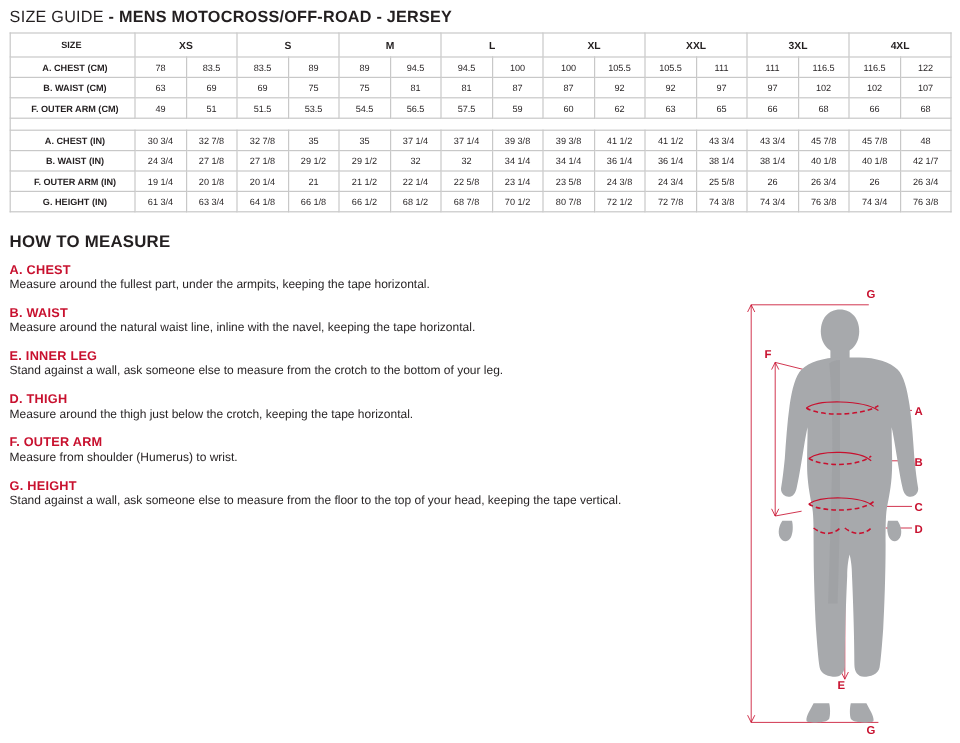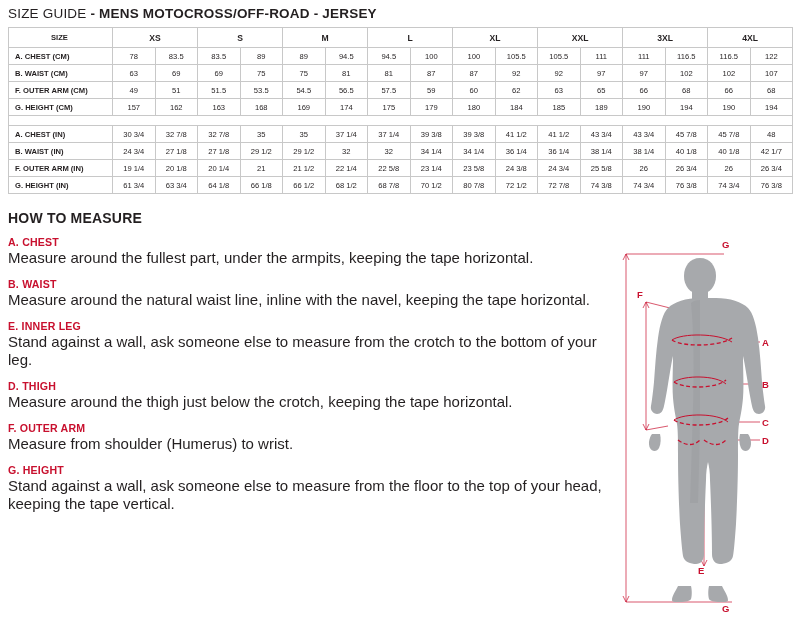--- a/index.html
+++ b/index.html
@@ -44,21 +44,21 @@
     border: 1px solid #c8c8c8;
     height: 16px;
     padding: 0 2px;
     text-align: center;
     vertical-align: middle;
     font-weight: normal;
     color: #231f20;
   }
   table.size-table th.rowlabel,
   table.size-table td.rowlabel {
-    text-align: left;
+    text-align: center;
     padding-left: 6px;
     font-weight: bold;
     font-size: 7.6px;
     width: 104px;
   }
   table.size-table thead th {
     font-weight: bold;
     font-size: 8.6px;
     height: 19px;
   }
@@ -86,21 +86,21 @@
   }
   .measure-item { margin-bottom: 11px; }
   .measure-item .m-head {
     color: #c8102e;
     font-weight: bold;
     font-size: 10.6px;
     margin-bottom: 1px;
     letter-spacing: 0.2px;
   }
   .measure-item .m-body {
-    font-size: 15px;
+    font-size: 10px;
     color: #231f20;
     line-height: 1.2;
   }
 
   
   .figure-wrap {
     position: absolute;
     left: 612px;
     top: 236px;
     width: 180px;
@@ -186,39 +186,20 @@
           <td>57.5</td>
           <td>59</td>
           <td>60</td>
           <td>62</td>
           <td>63</td>
           <td>65</td>
           <td>66</td>
           <td>68</td>
           <td>66</td>
           <td>68</td>
-        </tr>
-        <tr>
-          <td class="rowlabel">G. HEIGHT (CM)</td>
-          <td>157</td>
-          <td>162</td>
-          <td>163</td>
-          <td>168</td>
-          <td>169</td>
-          <td>174</td>
-          <td>175</td>
-          <td>179</td>
-          <td>180</td>
-          <td>184</td>
-          <td>185</td>
-          <td>189</td>
-          <td>190</td>
-          <td>194</td>
-          <td>190</td>
-          <td>194</td>
         </tr>
         <tr class="spacer">
           <td colspan="17"></td>
         </tr>
         <tr>
           <td class="rowlabel">A. CHEST (IN)</td>
           <td>30 3/4</td>
           <td>32 7/8</td>
           <td>32 7/8</td>
           <td>35</td>

